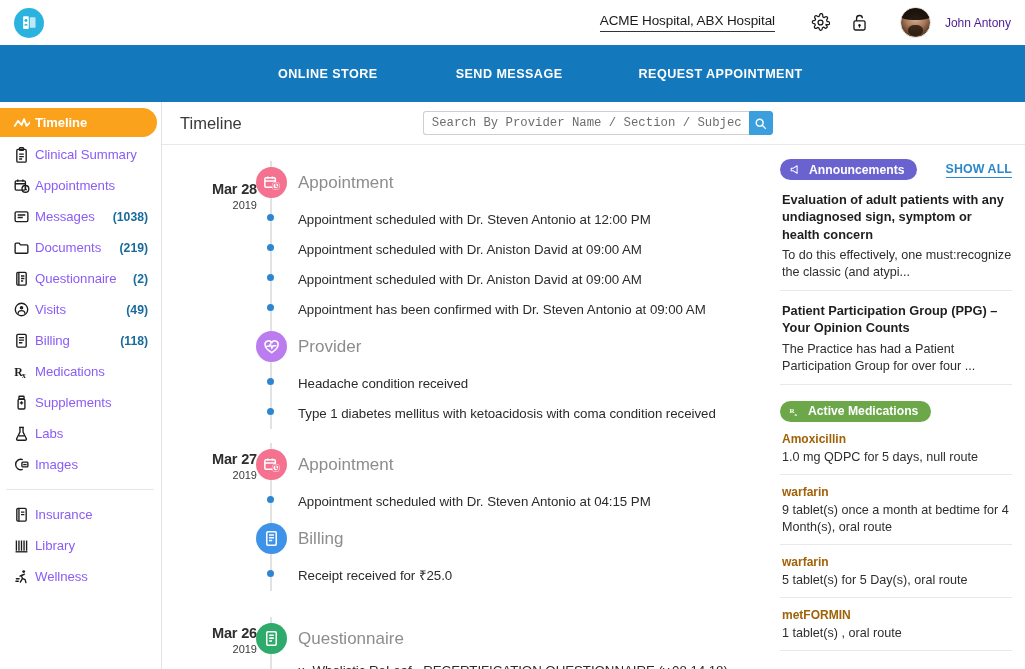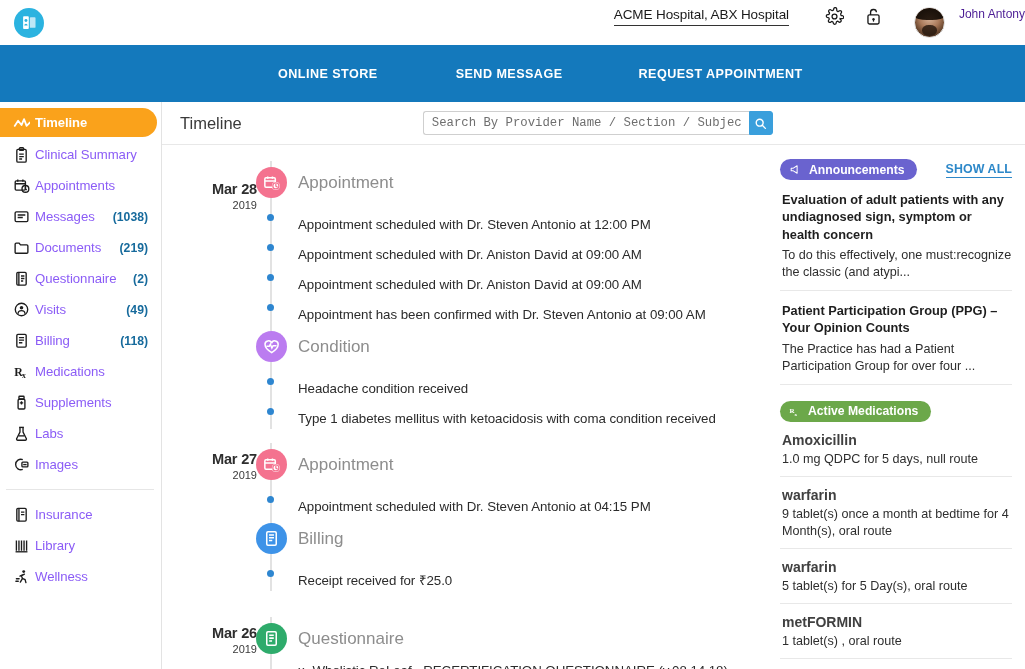--- a/index.html
+++ b/index.html
@@ -17,22 +17,22 @@
     background: #ffffff;
     display: flex; align-items: center;
   }
   .logo-wrap { width: 46px; display: flex; justify-content: center; align-items: center; margin-left: 6px; }
   .logo-circle {
     width: 30px; height: 30px; border-radius: 50%;
     background: #2bb3e0;
     display: flex; align-items: center; justify-content: center;
   }
   .topbar-right {
-    margin-left: auto; display: flex; align-items: flex-start; gap: 5px;
-    padding-right: 0;
+    margin-left: auto; display: flex; align-items: center; gap: 5px;
+    padding-right: 14px;
   }
   .hospital-name {
     font-size: 13.5px; color: #1a1a1a; letter-spacing: -0.1px;
     border-bottom: 1.5px solid #333; padding-bottom: 3px;
     margin-right: 24px; white-space: nowrap;
   }
   .hdr-icon { width: 34px; display: flex; justify-content: center; align-items: center; cursor: pointer; }
   .avatar {
     width: 31px; height: 31px; border-radius: 50%;
     margin-left: 18px; margin-right: 9px;
@@ -151,21 +151,21 @@
   .tl-badge {
     position: absolute; left: 94px; top: 6px;
     width: 31px; height: 31px; border-radius: 50%;
     display: flex; align-items: center; justify-content: center;
     z-index: 3;
   }
   .tl-sec-title {
     margin-left: 136px; font-size: 17px; color: #8d8d8d; font-weight: normal;
   }
   .tl-row {
-    position: relative; min-height: 30px; display: flex; align-items: flex-end;
+    position: relative; min-height: 30px; display: flex; align-items: center;
   }
   .tl-dot {
     position: absolute; left: 105px; top: 9px;
     width: 7px; height: 7px; border-radius: 50%;
     background: #2e86d0; z-index: 3;
   }
   .tl-text {
     margin-left: 136px; font-size: 13.3px; color: #2b2b2b;
     line-height: 1.48; padding-right: 14px; letter-spacing: -0.05px;
   }
@@ -192,21 +192,21 @@
   .ann-item { padding: 11px 0 9px 2px; border-bottom: 1px solid #e8e8e8; }
   .ann-item:last-of-type { border-bottom: 1px solid #e8e8e8; }
   .ann-title {
     font-size: 12.8px; font-weight: bold; color: #1e1e1e; line-height: 1.35;
   }
   .ann-body {
     font-size: 12.6px; color: #2e2e2e; line-height: 1.36; margin-top: 4px;
   }
   .meds-wrap { margin-top: 16px; }
   .med-item { padding: 10px 0 8px 2px; border-bottom: 1px solid #e8e8e8; }
-  .med-name { font-size: 14px; font-weight: bold; color: #404040; }
+  .med-name { font-size: 12px; font-weight: bold; color: #a16207; }
   .med-desc { font-size: 12.6px; color: #2e2e2e; line-height: 1.35; margin-top: 3px; }
   svg { display: block; }
 </style>
 </head>
 <body>
 
 <div class="topbar">
   <div class="logo-wrap">
     <div class="logo-circle">
       <svg width="17" height="17" viewBox="0 0 24 24">
@@ -454,21 +454,21 @@
       </div>
       <div class="tl-section" style="position:relative">
         <div class="tl-rail" style="height:100%"></div>
         <div class="tl-sec-head">
           <div class="tl-badge" style="background:#bb7cf0">
             <svg width="19" height="19" viewBox="0 0 20 20">
               <path d="M10.2 16.4S3.2 12.2 3.2 7.9a3.5 3.5 0 016.9-1.1 3.5 3.5 0 016.9 1.1c0 4.3-6.8 8.5-6.8 8.5z" stroke="#ffffff" stroke-width="1.6" fill="none"></path>
               <path d="M5.2 9.8h2.4l1.2-2.2 1.6 4 1.3-2.4h3" stroke="#ffffff" stroke-width="1.6" fill="none" stroke-linecap="round"></path>
             </svg>
           </div>
-          <div class="tl-sec-title">Condition</div>
+          <div class="tl-sec-title">Provider</div>
         </div>
         <div class="tl-row">
           <span class="tl-dot"></span>
           <div class="tl-text">Headache condition received</div>
         </div>
         <div class="tl-row">
           <span class="tl-dot"></span>
           <div class="tl-text">Type 1 diabetes mellitus with ketoacidosis with coma condition received</div>
         </div>
       </div>

